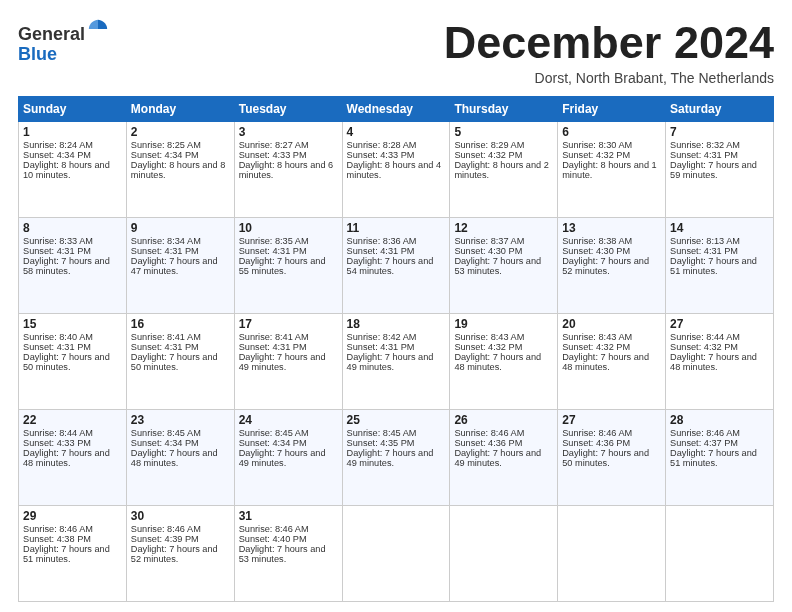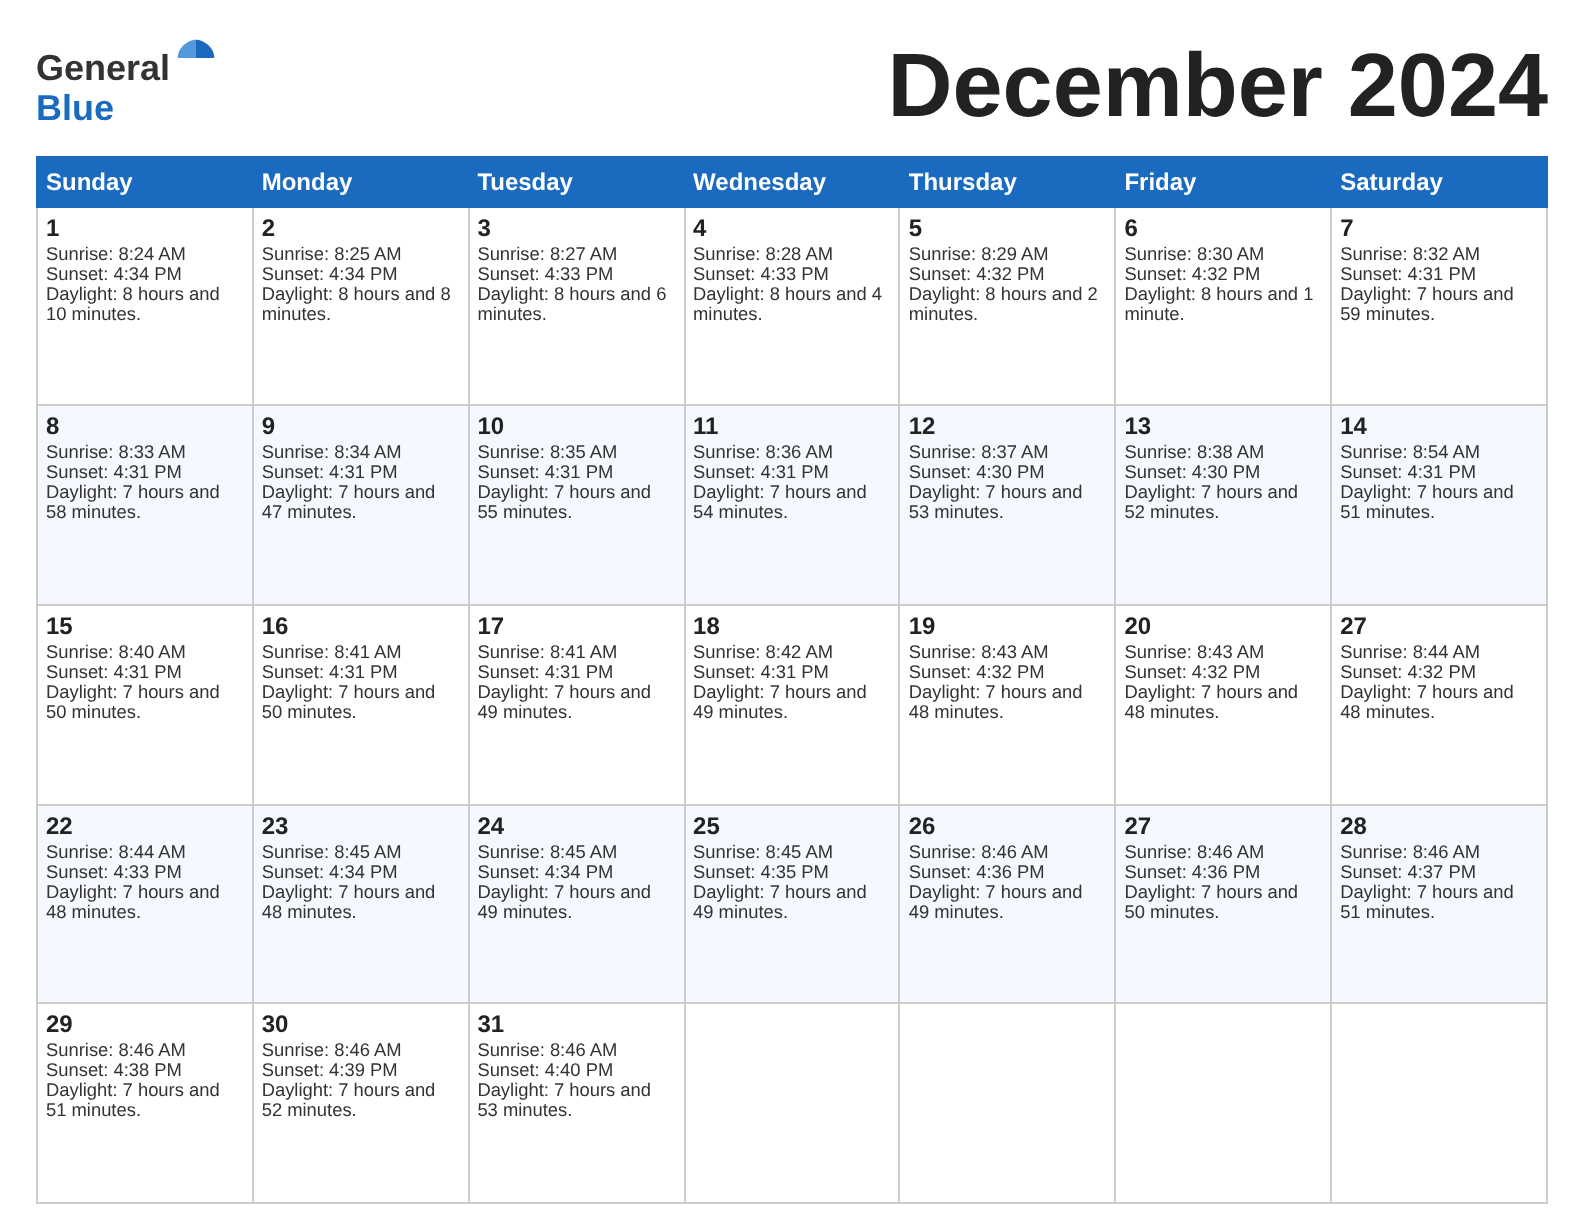--- a/index.html
+++ b/index.html
@@ -107,20 +107,21 @@
               </svg>
           </span>
         </div>
         <div>
           <span class="logo-text logo-blue">Blue</span>
         </div>
       </div>
     </div>
     <div class="title-block">
       <div class="month-title">December 2024</div>
+      <div class="subtitle">Dorst, North Brabant, The Netherlands</div>
     </div>
   </div>
 
   <table class="calendar">
     <thead>
       <tr>
       <th>Sunday</th>
           <th>Monday</th>
           <th>Tuesday</th>
           <th>Wednesday</th>
@@ -139,21 +140,21 @@
           <td><span class="day-num">6</span><span>Sunrise: 8:30 AM</span><br><span>Sunset: 4:32 PM</span><br><span>Daylight: 8 hours and 1 minute.</span></td>
           <td><span class="day-num">7</span><span>Sunrise: 8:32 AM</span><br><span>Sunset: 4:31 PM</span><br><span>Daylight: 7 hours and 59 minutes.</span></td>
         </tr>
         <tr>
           <td><span class="day-num">8</span><span>Sunrise: 8:33 AM</span><br><span>Sunset: 4:31 PM</span><br><span>Daylight: 7 hours and 58 minutes.</span></td>
           <td><span class="day-num">9</span><span>Sunrise: 8:34 AM</span><br><span>Sunset: 4:31 PM</span><br><span>Daylight: 7 hours and 47 minutes.</span></td>
           <td><span class="day-num">10</span><span>Sunrise: 8:35 AM</span><br><span>Sunset: 4:31 PM</span><br><span>Daylight: 7 hours and 55 minutes.</span></td>
           <td><span class="day-num">11</span><span>Sunrise: 8:36 AM</span><br><span>Sunset: 4:31 PM</span><br><span>Daylight: 7 hours and 54 minutes.</span></td>
           <td><span class="day-num">12</span><span>Sunrise: 8:37 AM</span><br><span>Sunset: 4:30 PM</span><br><span>Daylight: 7 hours and 53 minutes.</span></td>
           <td><span class="day-num">13</span><span>Sunrise: 8:38 AM</span><br><span>Sunset: 4:30 PM</span><br><span>Daylight: 7 hours and 52 minutes.</span></td>
-          <td><span class="day-num">14</span><span>Sunrise: 8:54 AM</span><br><span>Sunset: 4:31 PM</span><br><span>Daylight: 7 hours and 51 minutes.</span></td>
+          <td><span class="day-num">14</span><span>Sunrise: 8:13 AM</span><br><span>Sunset: 4:31 PM</span><br><span>Daylight: 7 hours and 51 minutes.</span></td>
         </tr>
         <tr>
           <td><span class="day-num">15</span><span>Sunrise: 8:40 AM</span><br><span>Sunset: 4:31 PM</span><br><span>Daylight: 7 hours and 50 minutes.</span></td>
           <td><span class="day-num">16</span><span>Sunrise: 8:41 AM</span><br><span>Sunset: 4:31 PM</span><br><span>Daylight: 7 hours and 50 minutes.</span></td>
           <td><span class="day-num">17</span><span>Sunrise: 8:41 AM</span><br><span>Sunset: 4:31 PM</span><br><span>Daylight: 7 hours and 49 minutes.</span></td>
           <td><span class="day-num">18</span><span>Sunrise: 8:42 AM</span><br><span>Sunset: 4:31 PM</span><br><span>Daylight: 7 hours and 49 minutes.</span></td>
           <td><span class="day-num">19</span><span>Sunrise: 8:43 AM</span><br><span>Sunset: 4:32 PM</span><br><span>Daylight: 7 hours and 48 minutes.</span></td>
           <td><span class="day-num">20</span><span>Sunrise: 8:43 AM</span><br><span>Sunset: 4:32 PM</span><br><span>Daylight: 7 hours and 48 minutes.</span></td>
           <td><span class="day-num">27</span><span>Sunrise: 8:44 AM</span><br><span>Sunset: 4:32 PM</span><br><span>Daylight: 7 hours and 48 minutes.</span></td>
         </tr>

